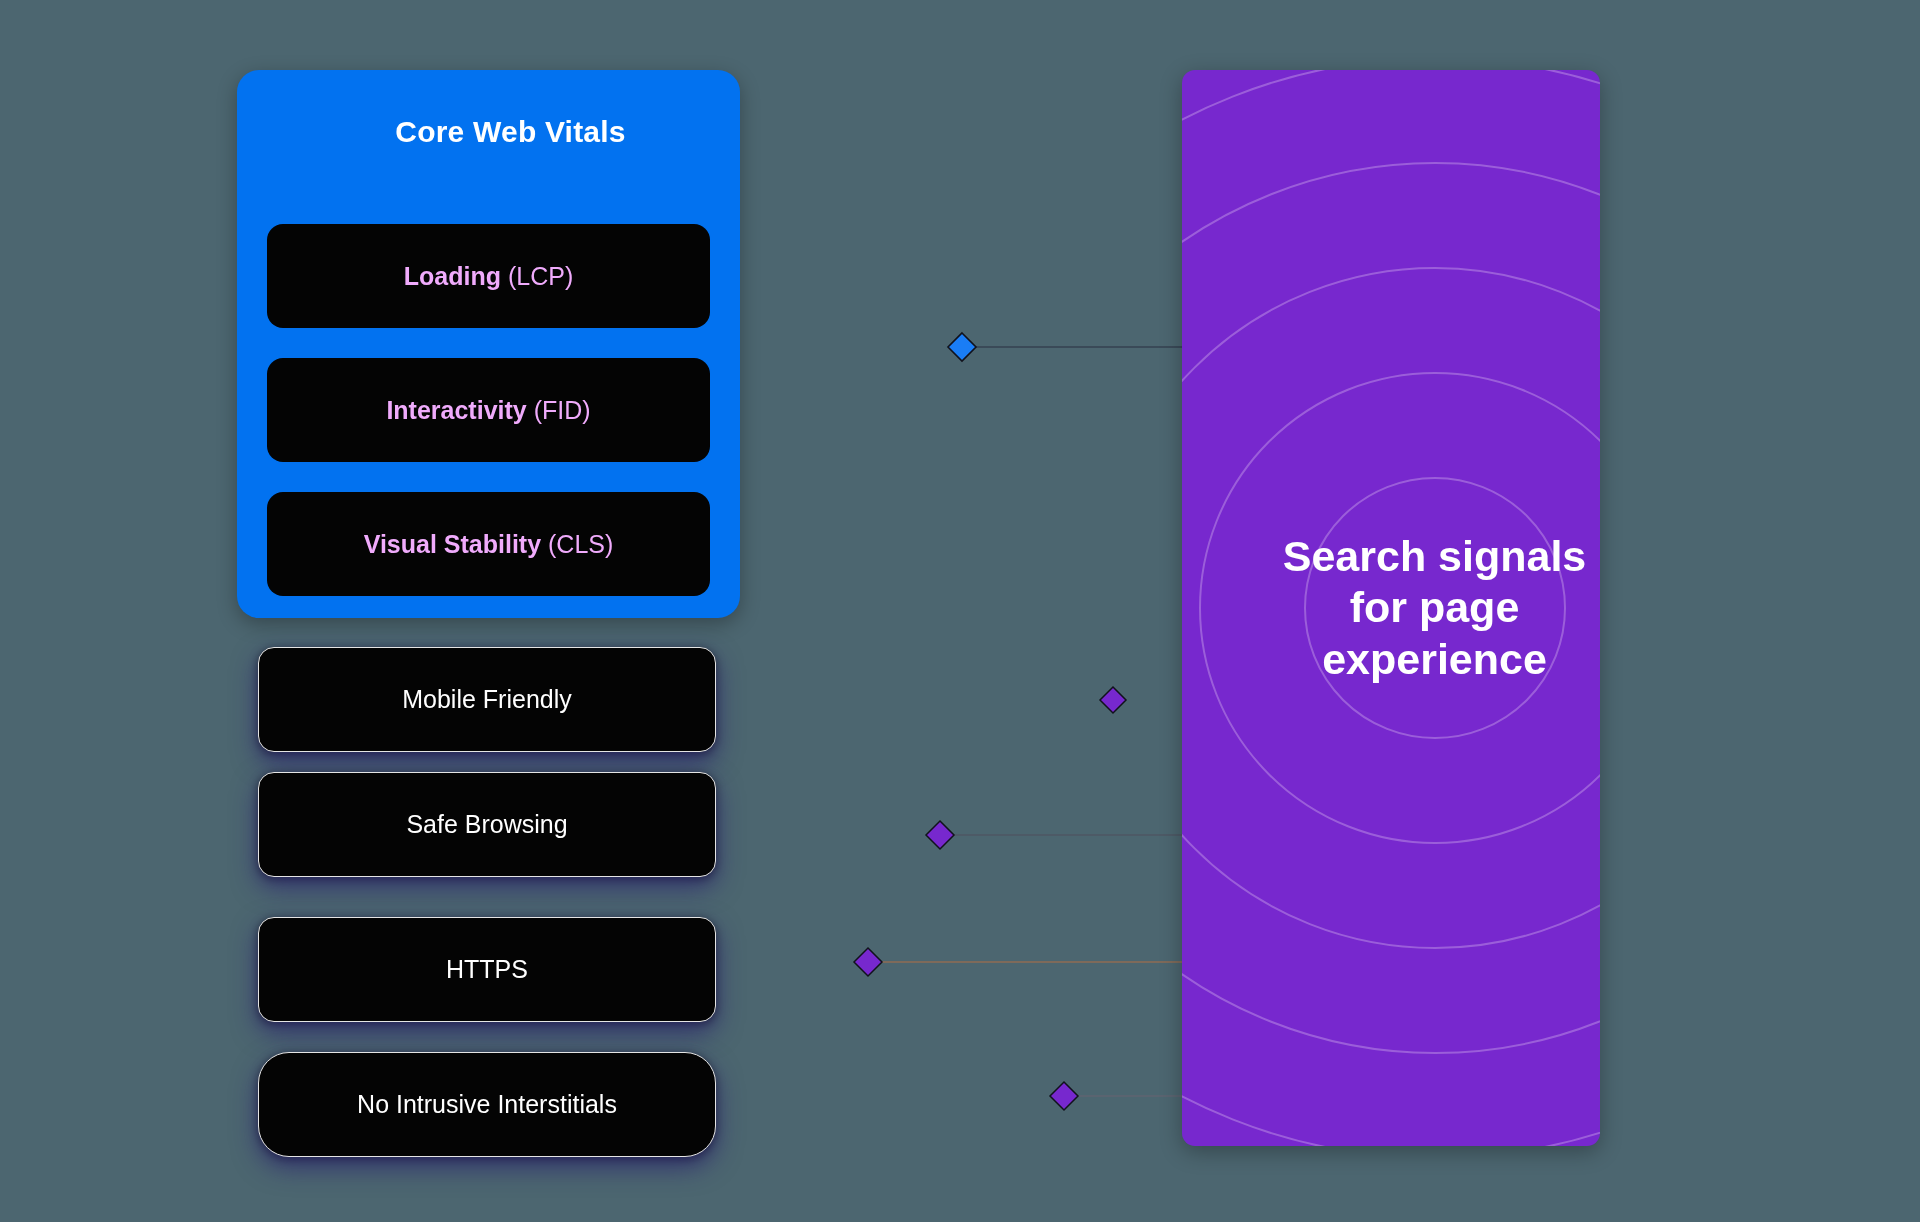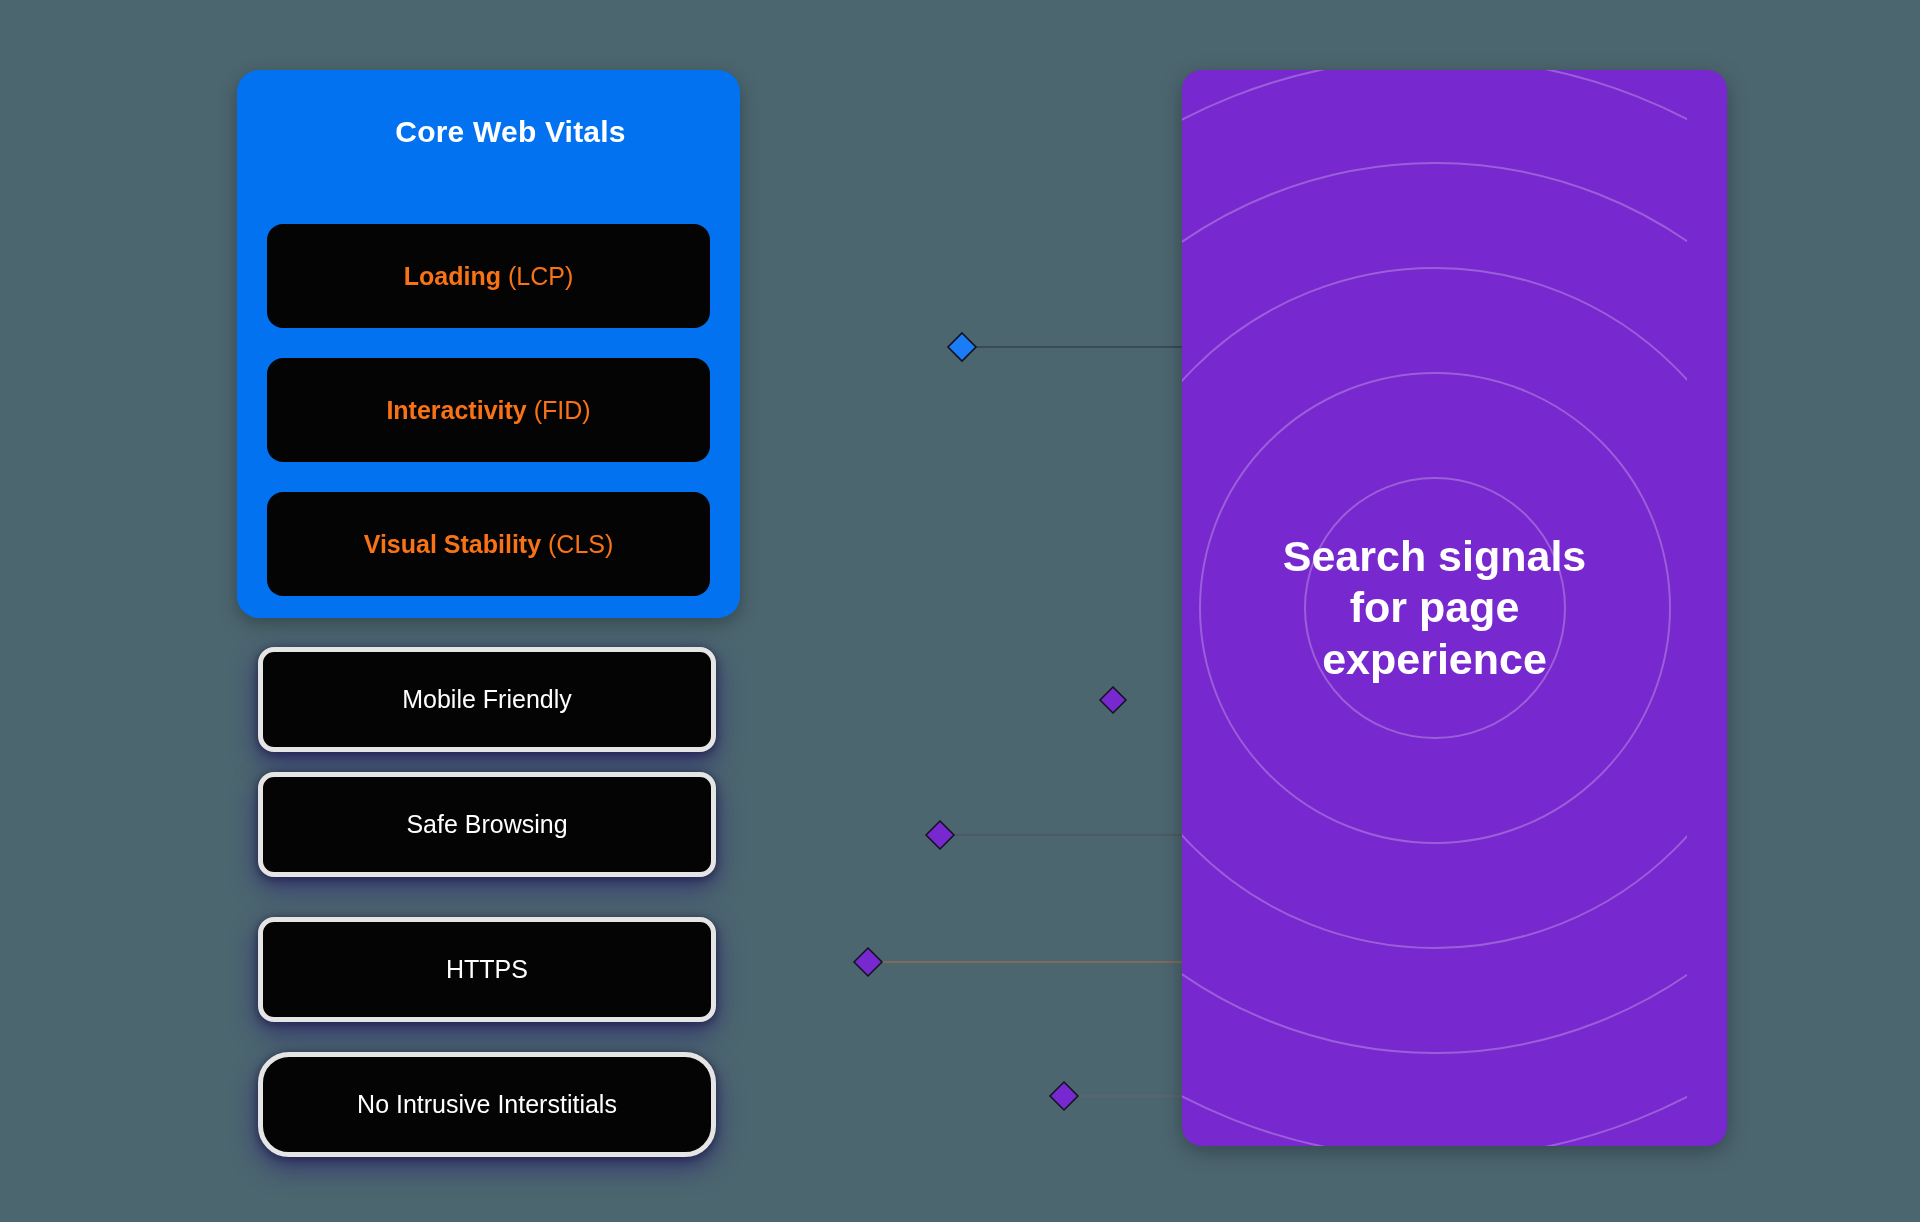--- a/index.html
+++ b/index.html
@@ -67,35 +67,35 @@
     height: 104px;
     background: #040404;
     border-radius: 16px;
     margin-bottom: 30px;
     display: flex;
     align-items: center;
     justify-content: center;
   }
   .cwv-card:last-child { margin-bottom: 0; }
   .cwv-card .lbl {
-    color: #f97316;
+    color: #f0abfc;
     font-size: 25px;
     white-space: nowrap;
   }
   .cwv-card .lbl .strong { font-weight: bold; }
   .cwv-card .lbl .light  { font-weight: normal; }
 
   
   .sig-card {
     position: absolute;
     left: 258px;
     width: 458px;
     height: 105px;
     background: #040404;
-    border: 5px solid #e5e5e5;
+    border: 1px solid #e5e5e5;
     border-radius: 16px;
     box-sizing: border-box;
     display: flex;
     align-items: center;
     justify-content: center;
     box-shadow: 0 10px 26px rgba(40, 30, 110, 0.72),
                 0 2px 8px rgba(0, 0, 0, 0.55);
     z-index: 3;
   }
   .sig-card .lbl {
@@ -107,24 +107,24 @@
   .sig-0 { top: 647px; }
   .sig-1 { top: 772px; }
   .sig-2 { top: 917px; }
   .sig-3 { top: 1052px; border-radius: 31px; }
 
   
   .purple-panel {
     position: absolute;
     left: 1182px;
     top: 70px;
-    width: 545px;
+    width: 418px;
     height: 1076px;
     background: #7728ce;
-    border-radius: 20px;
+    border-radius: 13px;
     overflow: hidden;
     box-shadow: 0 6px 22px rgba(0,0,0,0.30);
     z-index: 3;
   }
   .purple-rings {
     position: absolute;
     left: 0;
     top: 0;
     width: 505px;
     height: 1076px;

